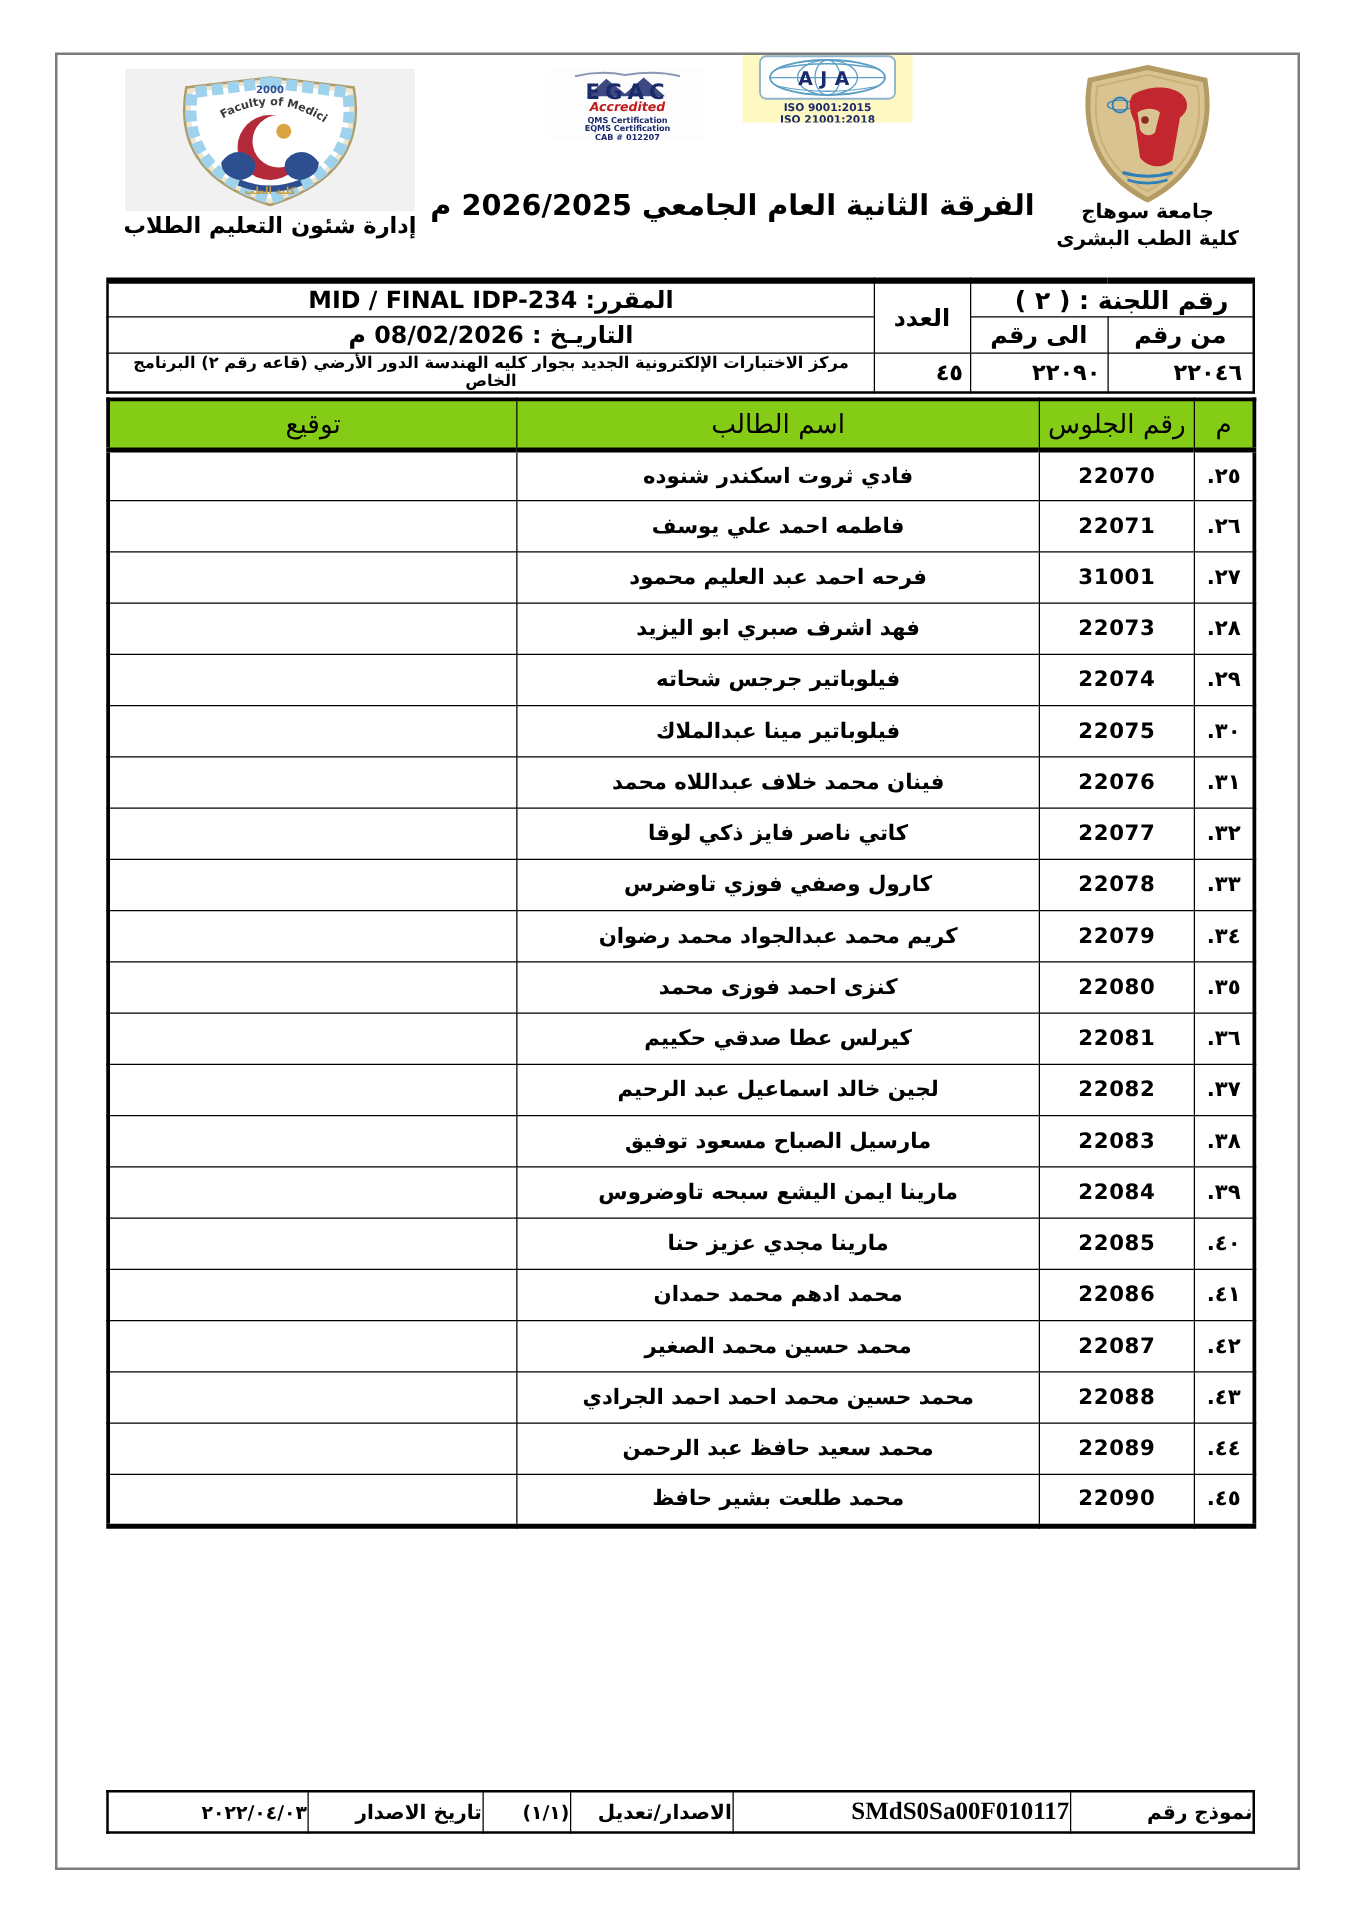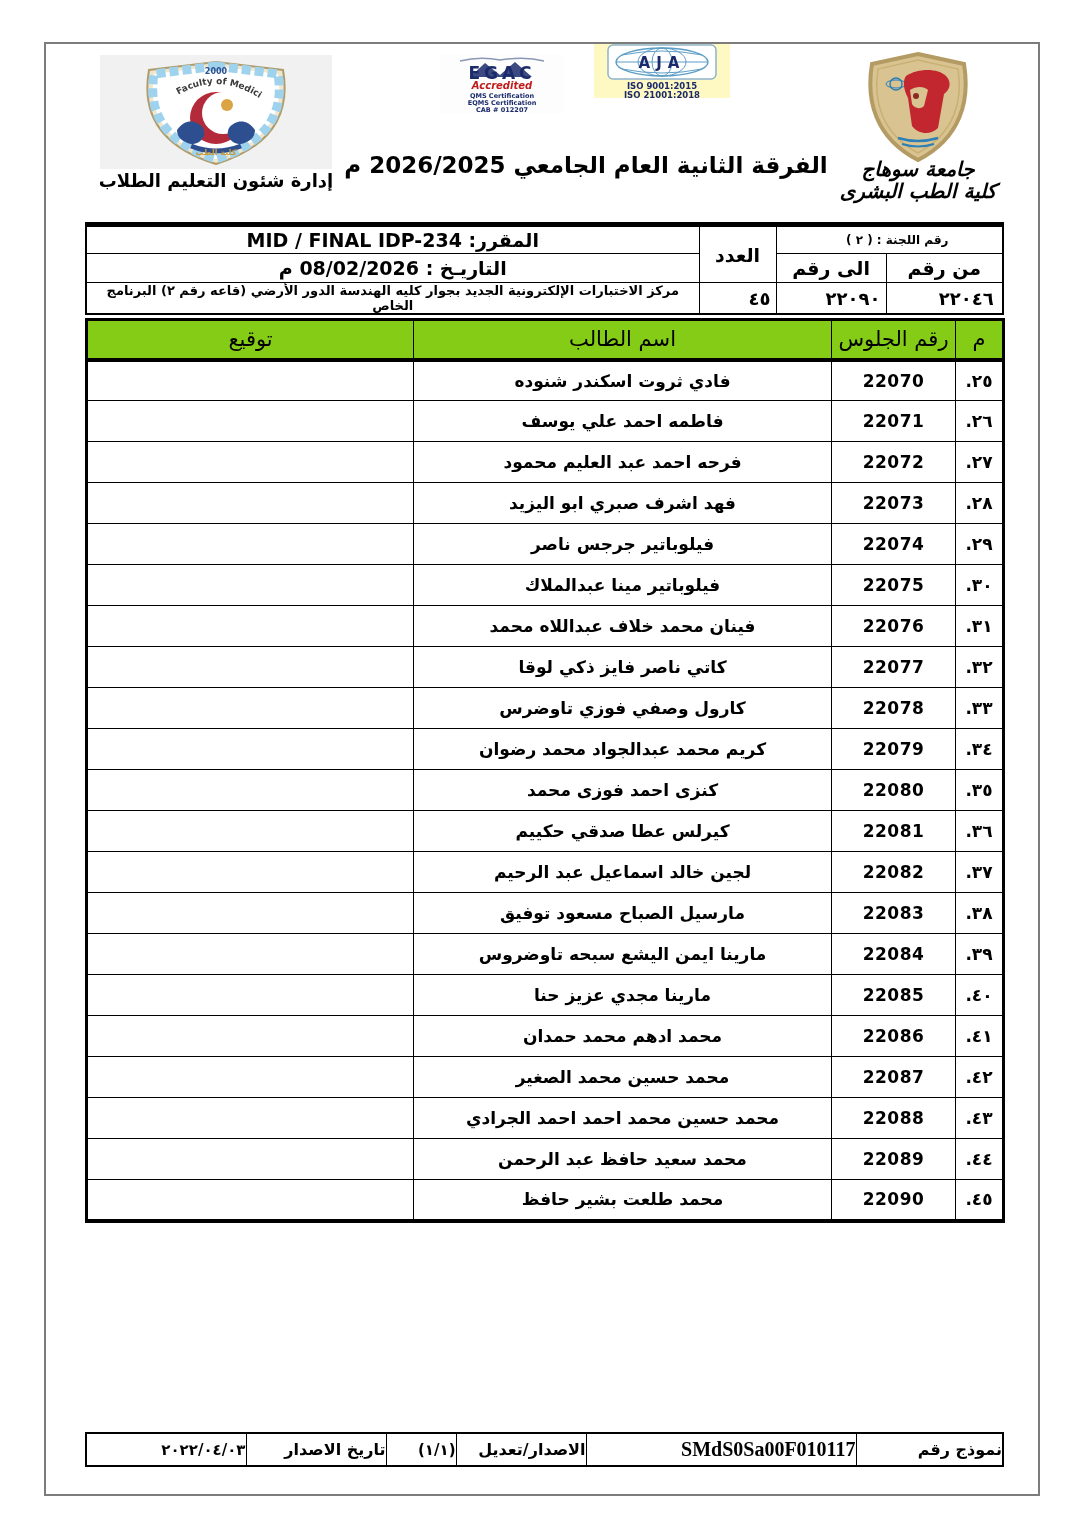--- a/index.html
+++ b/index.html
@@ -33,34 +33,34 @@
   .doc-title {
     position:absolute; left:330px; top:74px; width:420px;
     text-align:center; font-weight:bold; font-size:26px; direction:rtl;
   }
   .doc-subtitle {
     position:absolute; left:270px; top:108px; width:540px;
     text-align:center; font-weight:bold; font-size:23px; direction:rtl;
   }
   .logo-right-box { position:absolute; left:812px; top:6px; width:120px; height:112px; }
   .right-caption { position:absolute; left:762px; top:114px; width:220px; text-align:center;
-    font-weight:bold; font-size:20px; direction:rtl; line-height:22px;font-style:italic; }
+    font-weight:bold; font-size:16px; direction:rtl; line-height:22px; }
   
   .info-table {
     position:absolute; left:39px; top:178px; width:917px;
     border-collapse:collapse; table-layout:fixed;
     border:2px solid #000; border-top:5px solid #000;
     direction:rtl;
   }
   .info-table td {
     border:1px solid #000;
     text-align:center; vertical-align:middle;
     font-weight:bold; height:29px;
   }
-  .td-committee { font-size:12px;padding-left:16px; }
+  .td-committee { font-size:20px;padding-left:16px; }
   .td-range-label, .td-count-label { font-size:19px; }
   .td-range-value, .td-count-value { font-size:18px;padding-left:44px; }
   .td-course { font-size:19px; }
   .td-date { font-size:19px; }
   .td-location { font-size:13px; }
   
   .main-table {
     position:absolute; left:39px; top:274px; width:917px;
     border-collapse:collapse; table-layout:fixed;
     border:3px solid #000; border-bottom:4px solid #000;
@@ -220,34 +220,34 @@
       <td class="cell-sign"></td>
     </tr>
         <tr>
       <td class="cell-idx">٢٦.</td>
       <td class="cell-seat">22071</td>
       <td class="cell-name">فاطمه احمد علي يوسف</td>
       <td class="cell-sign"></td>
     </tr>
         <tr>
       <td class="cell-idx">٢٧.</td>
-      <td class="cell-seat">22072</td>
+      <td class="cell-seat">31001</td>
       <td class="cell-name">فرحه احمد عبد العليم محمود</td>
       <td class="cell-sign"></td>
     </tr>
         <tr>
       <td class="cell-idx">٢٨.</td>
       <td class="cell-seat">22073</td>
       <td class="cell-name">فهد اشرف صبري ابو اليزيد</td>
       <td class="cell-sign"></td>
     </tr>
         <tr>
       <td class="cell-idx">٢٩.</td>
       <td class="cell-seat">22074</td>
-      <td class="cell-name">فيلوباتير جرجس ناصر</td>
+      <td class="cell-name">فيلوباتير جرجس شحاته</td>
       <td class="cell-sign"></td>
     </tr>
         <tr>
       <td class="cell-idx">٣٠.</td>
       <td class="cell-seat">22075</td>
       <td class="cell-name">فيلوباتير مينا عبدالملاك</td>
       <td class="cell-sign"></td>
     </tr>
         <tr>
       <td class="cell-idx">٣١.</td>

